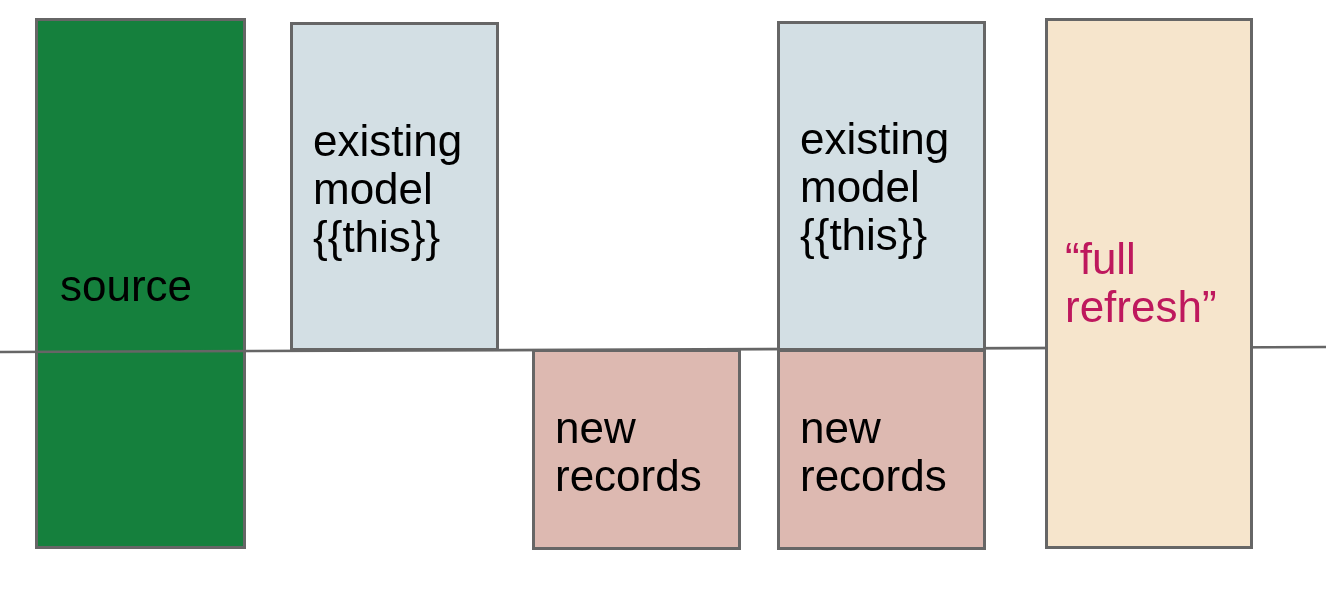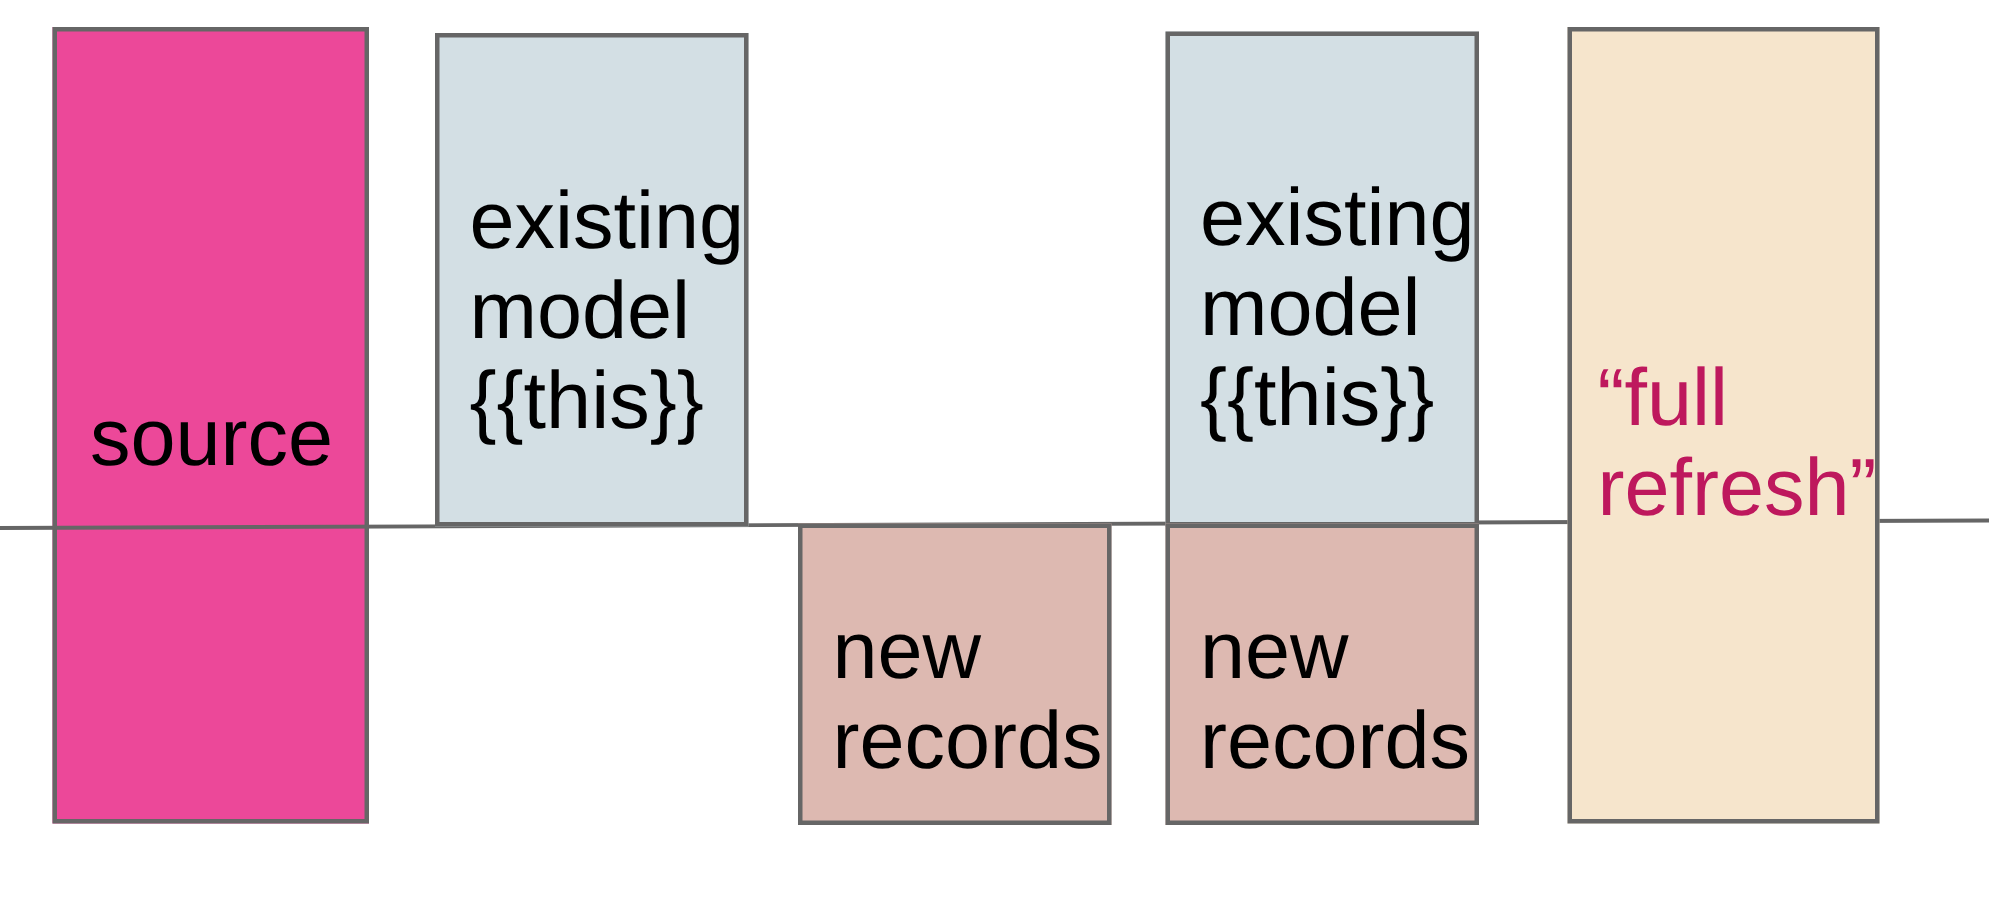--- a/index.html
+++ b/index.html
@@ -22,22 +22,22 @@
     z-index: 2;
     pointer-events: none;
   }
   .box {
     position: absolute;
     box-sizing: border-box;
     border: 3px solid #666666; 
   }
   .box .label {
     position: absolute;
-    font-size: 54px;
-    line-height: 60px;
+    font-size: 44px;
+    line-height: 48px;
     white-space: pre-line;
     letter-spacing: 0;
   }
   .z-under-line { z-index: 1; }
   .z-over-gap   { z-index: 3; }
   .z-over-line  { z-index: 4; }
 
   #box-source          { left: 35px;   top: 18px;  width: 211px; height: 531px; }
   #box-source .label   { left: 22px;   top: 241px; }
 
@@ -54,21 +54,21 @@
   #box-new-right .label  { left: 20px;  top: 52px;  }
 
   #box-full-refresh        { left: 1045px; top: 18px; width: 208px; height: 531px; }
   #box-full-refresh .label { left: 17px;   top: 214px; }
 </style>
 </head>
 <body>
 
 <div class="canvas" style="background-color: rgb(255, 255, 255);">
 
-  <div class="box z-under-line" id="box-source" style="background-color: #ec4899; border-color: rgb(102, 102, 102);">
+  <div class="box z-under-line" id="box-source" style="background-color: #15803d; border-color: rgb(102, 102, 102);">
     <span class="label" style="color: rgb(0, 0, 0);">source</span>
   </div>
 
   <svg class="timeline-svg" viewBox="0 0 1326 602">
     <line x1="0" y1="352" x2="1326" y2="347" stroke-width="2.6" style="stroke: rgb(102, 102, 102);"></line>
   </svg>
 
   <div class="box z-over-gap" id="box-existing-left" style="background-color: rgb(211, 223, 228); border-color: rgb(102, 102, 102);">
     <span class="label" style="color: rgb(0, 0, 0);">existing
 model

